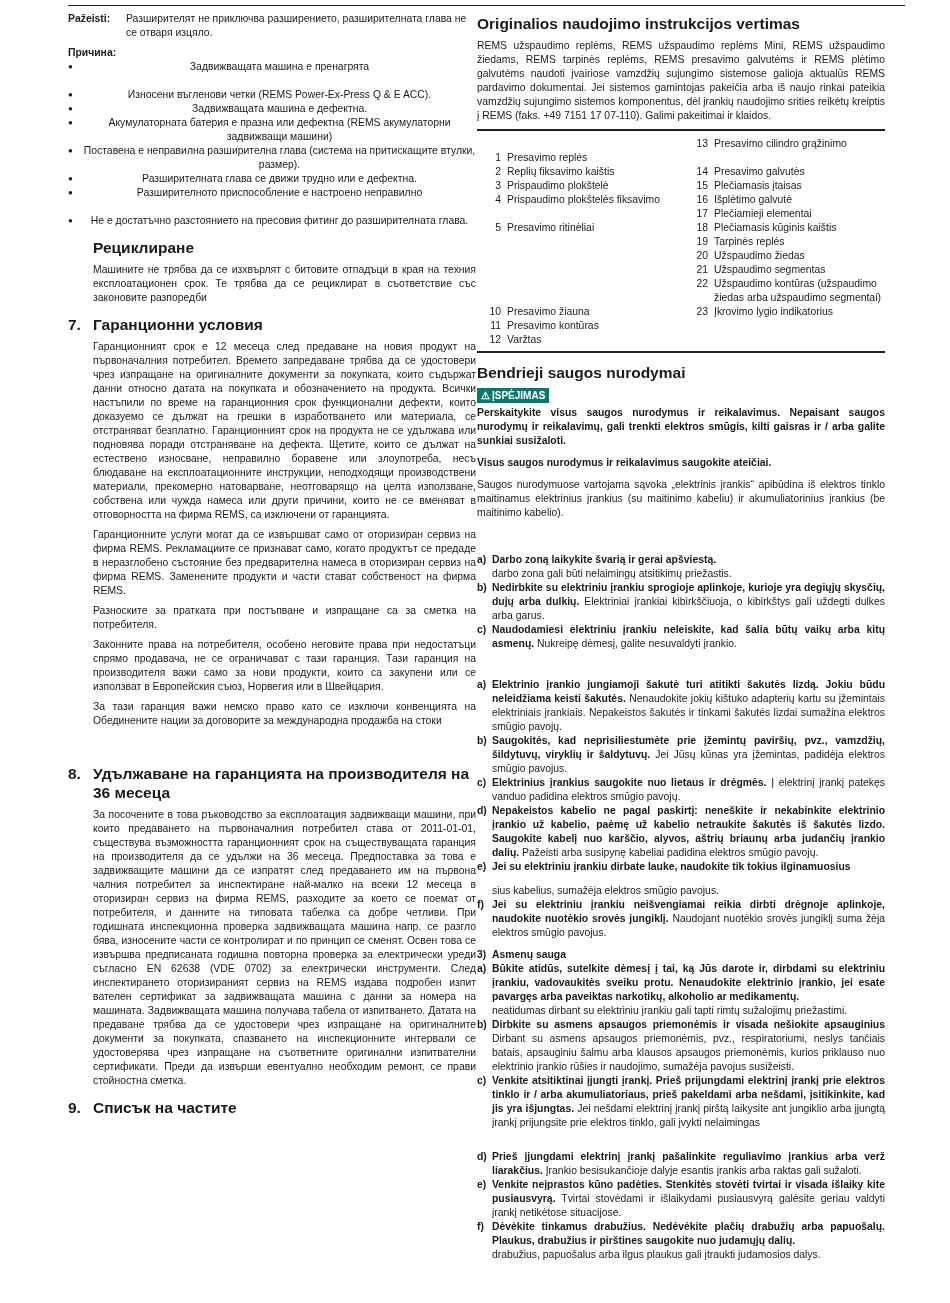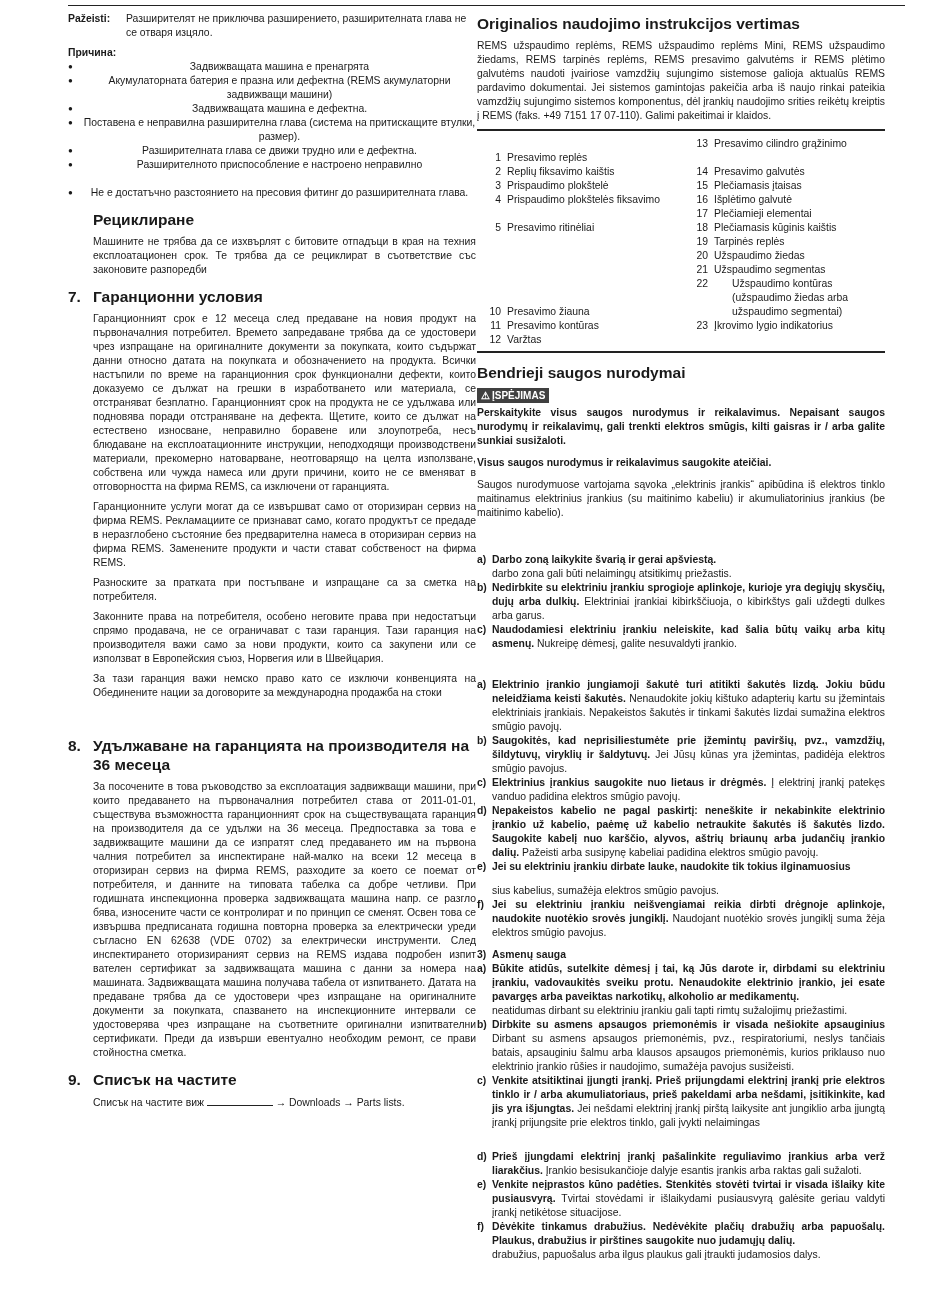--- a/index.html
+++ b/index.html
@@ -21,23 +21,23 @@
   h2 { margin:10px 0 6px 0; font-size:15.5px; line-height:19px; font-weight:bold; }
   h2.numbered { display:flex; margin-left:0; }
   h2 .num { width:25px; flex:none; }
   h2.sub { padding-left:25px; }
   .line-blank { display:inline-block; width:66px; border-bottom:1px solid #222; height:10px; vertical-align:baseline; }
   .rule-thick { height:2px; background:#222; margin:4px 0 6px 0; }
   .parts { display:grid; grid-template-columns:1fr 1fr; column-gap:6px; margin-bottom:4px; }
   .part { display:flex; height:14px; }
   .part .n { width:24px; text-align:right; padding-right:6px; flex:none; }
   .part .t { white-space:nowrap; }
-  .part.wrap { height:auto;gap:18px; }
+  .part.wrap { height:auto; }
   .part.wrap .t { white-space:normal; }
-  .warn { display:inline-block; background:#404040; color:#fff; font-weight:bold; font-size:10px;
+  .warn { display:inline-block; background:#0f766e; color:#fff; font-weight:bold; font-size:10px;
           padding:1px 4px; line-height:13px; margin-bottom:3px; }
   .warn .tri { margin-right:2px; }
   .bold { font-weight:bold; }
   .item { display:flex; margin:0; }
   .item .lbl { width:15px; flex:none; font-weight:bold; }
   .item .body { flex:1; text-align:justify; }
   .spacer-s { height:10px; }
   .spacer-m { height:20px; }
   .spacer-l { height:27px; }
 </style>
@@ -47,22 +47,23 @@
 <div class="top-rule"></div>
 
 <div class="col col-left">
   <div class="def-row">
     <span class="def-term">Pažeisti:</span>
     <span>Разширителят не приключва разширението, разширителната глава не се отваря изцяло.</span>
   </div>
   <div class="cause-label">Причина:</div>
   <ul class="bullets">
     <li>Задвижващата машина е пренагрята</li>
+    <li class="gap">Износени въгленови четки (REMS Power-Ex-Press Q &amp; E ACC).</li>
+    <li>Задвижващата машина е дефектна.</li>
     <li>Акумулаторната батерия е празна или дефектна (REMS акумулаторни задвижващи машини)</li>
-    <li>Задвижващата машина е дефектна.</li>
     <li>Поставена е неправилна разширителна глава (система на притискащите втулки, размер).</li>
     <li>Разширителната глава се движи трудно или е дефектна.</li>
     <li>Разширителното приспособление е настроено неправилно</li>
     <li class="gap">Не е достатъчно разстоянието на пресовия фитинг до разширителната глава.</li>
   </ul>
 
   <h2 class="sub">Рециклиране</h2>
   <p class="indent">Машините не трябва да се изхвърлят с битовите отпадъци в края на техния експлоатационен срок. Те трябва да се рециклират в съответствие със законовите разпоредби</p>
 
   <h2 class="numbered">
@@ -82,25 +83,20 @@
       <span>Удължаване на гаранцията на производителя на</span><br>
       <span>36 месеца</span>
     </span>
   </h2>
   <p class="indent">За посочените в това ръководство за експлоатация задвижващи машини, при които предаването на първоначалния потребител става от 2011-01-01, съществува възможността гаранционният срок на съществуващата гаранция на производителя да се удължи на 36 месеца. Предпоставка за това е задвижващите машини да се изпратят след предаването им на първона чалния потребител за инспектиране най-малко на всеки 12 месеца в оторизиран сервиз на фирма REMS, разходите за което се поемат от потребителя, и данните на типовата табелка са добре четливи.  При годишната инспекционна проверка задвижващата машина напр. се разгло бява, износените части се контролират и по принцип се сменят. Освен това се извършва предписаната годишна повторна проверка за електрически уреди съгласно EN 62638 (VDE 0702) за електрически инструменти. След инспектирането оторизираният сервиз на REMS издава подробен изпит вателен сертификат за задвижващата машина с данни за номера на машината. Задвижващата машина получава табела от изпитването. Датата на предаване трябва да се удостовери чрез изпращане на оригиналните документи за покупката, спазването на инспекционните интервали се удостоверява чрез изпращане на съответните оригинални изпитвателни сертификати. Преди да извърши евентуално необходим ремонт, се прави стойностна сметка.</p>
 
   <h2 class="numbered">
     <span class="num">9.</span>
     <span>Списък на частите</span>
   </h2>
-  <p class="indent">
-    <span>Списък на частите виж</span>
-    <span class="line-blank"></span>
-    <span>→ Downloads → Parts lists.</span>
-  </p>
 </div>
 
 <div class="col col-right">
   <h2 style="margin-top:2px">Originalios naudojimo instrukcijos vertimas</h2>
   <p>REMS užspaudimo replėms, REMS užspaudimo replėms Mini, REMS užspaudimo žiedams, REMS tarpinės replėms, REMS presavimo galvutėms ir REMS plėtimo galvutėms naudoti įvairiose vamzdžių sujungimo sistemose galioja aktualūs REMS pardavimo dokumentai. Jei sistemos gamintojas pakeičia arba iš naujo rinkai pateikia vamzdžių sujungimo sistemos komponentus, dėl įrankių naudojimo srities reikėtų kreiptis į REMS (faks. +49 7151 17 07-110). Galimi pakeitimai ir klaidos.</p>
   <div class="rule-thick"></div>
 
   <div class="parts">
     <div>
       <div class="part">

